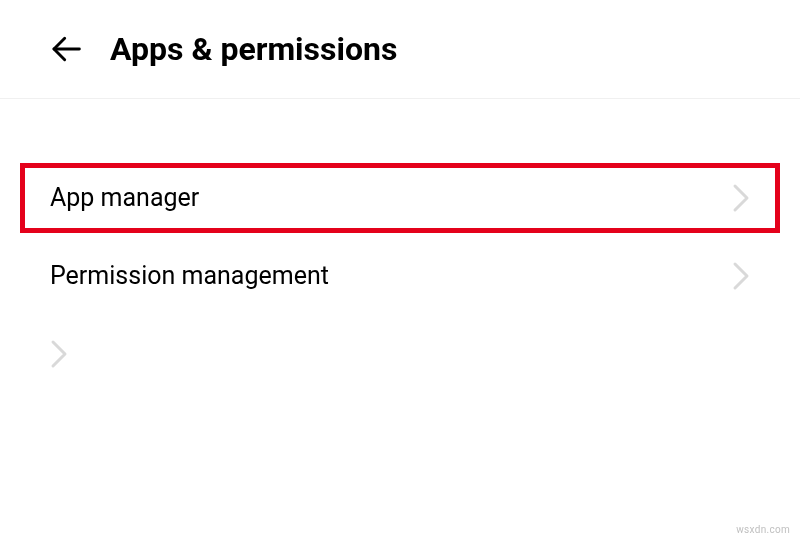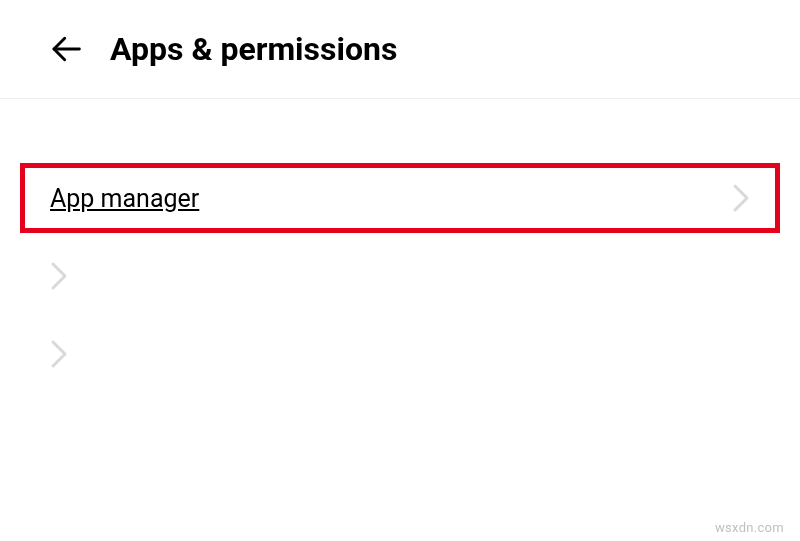--- a/index.html
+++ b/index.html
@@ -35,26 +35,25 @@
     .title {
       font-size: 32px;
       font-weight: 700;
       color: #000;
     }
     .menu-list {
       padding-top: 60px;
     }
     .menu-item {
       display: flex;
-      align-items: center;
+      align-items: flex-start;
       justify-content: space-between;
       padding: 24px 50px;
       cursor: pointer;
       position: relative;
-      text-decoration: underline;
     }
     .menu-label {
       font-size: 25px;
       color: #000;
       font-weight: 400;
     }
     .chevron-icon {
       display: flex;
       align-items: center;
     }
@@ -71,22 +70,22 @@
       left: 20px;
       right: 20px;
       top: 4px;
       bottom: 4px;
       border: 5px solid #e4011b;
       pointer-events: none;
     }
     .watermark {
       position: absolute;
       bottom: 6px;
-      right: 16px;
-      font-size: 13px;
+      right: 10px;
+      font-size: 10px;
       color: #c0c0c0;
       letter-spacing: 0.3px;
     }
   </style>
 </head>
 <body>
 
 <div class="header">
   <div class="back-icon">
     <svg viewBox="0 0 24 24" fill="none" stroke="#000" stroke-width="2.2" stroke-linecap="round" stroke-linejoin="round">
@@ -102,20 +101,21 @@
   <div class="menu-item highlighted">
     <span class="menu-label">App manager</span>
     <span class="chevron-icon">
       <svg viewBox="0 0 12 20" fill="none" stroke="#d9d9d9" stroke-width="2" stroke-linecap="round" stroke-linejoin="round">
         <polyline points="2,2 10,10 2,18"></polyline>
       </svg>
     </span>
   </div>
 
   <div class="menu-item">
+    <span class="menu-label">Permission management</span>
     <span class="chevron-icon">
       <svg viewBox="0 0 12 20" fill="none" stroke="#d9d9d9" stroke-width="2" stroke-linecap="round" stroke-linejoin="round">
         <polyline points="2,2 10,10 2,18"></polyline>
       </svg>
     </span>
   </div>
 
   <div class="menu-item">
     <span class="chevron-icon">
       <svg viewBox="0 0 12 20" fill="none" stroke="#d9d9d9" stroke-width="2" stroke-linecap="round" stroke-linejoin="round">

